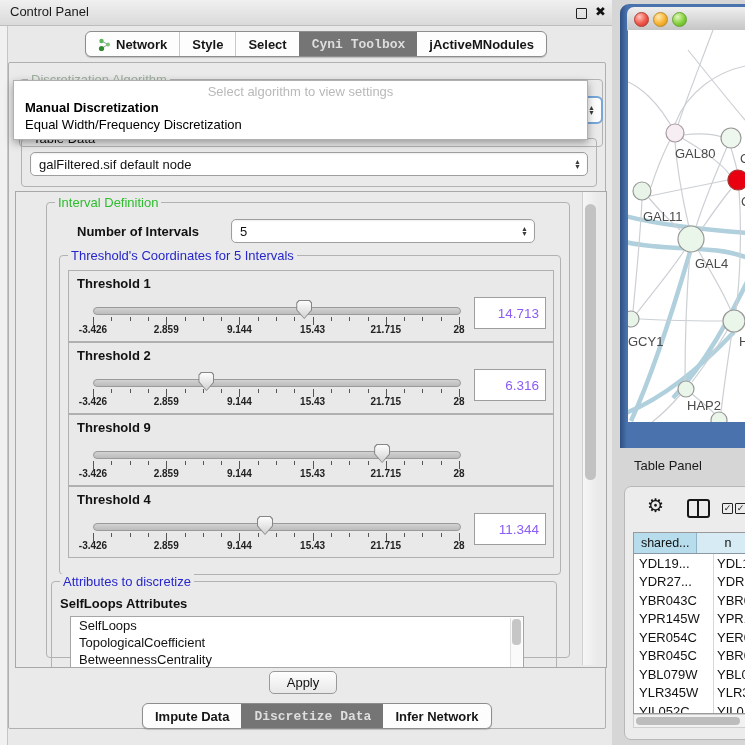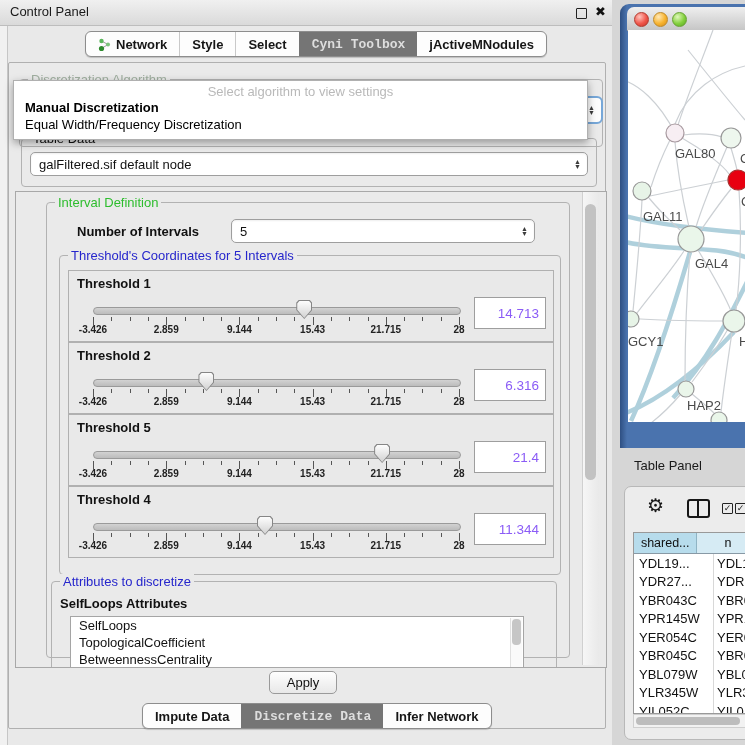--- a/index.html
+++ b/index.html
@@ -280,21 +280,21 @@
                     <span class="ticklabel" style="left: 0%;">-3.426</span>
                     <span class="ticklabel" style="left: 20%;">2.859</span>
                     <span class="ticklabel" style="left: 40%;">9.144</span>
                     <span class="ticklabel" style="left: 60%;">15.43</span>
                     <span class="ticklabel" style="left: 80%;">21.715</span>
                     <span class="ticklabel" style="left: 100%;">28</span>
                   </div>
                   <div class="vbox">6.316</div>
                 </div>
                 <div class="tbox" style="top: 158px;">
-                  <div class="tbox-label">Threshold 5</div>
+                  <div class="tbox-label">Threshold 9</div>
                   <div class="track"></div>
                   <div class="handle" style="left: 305.134px;">
                     <div class="handle-in"></div>
                   </div>
                   <div class="ticks">
                     <div class="tick" style="left: 0px; height: 8px;"></div>
                     <div class="tick" style="left: 18.3px; height: 4px;"></div>
                     <div class="tick" style="left: 36.6px; height: 4px;"></div>
                     <div class="tick" style="left: 54.9px; height: 4px;"></div>
                     <div class="tick" style="left: 73.2px; height: 8px;"></div>
@@ -316,21 +316,20 @@
                     <div class="tick" style="left: 366px; height: 8px;"></div>
                   </div>
                   <div class="ticklabels">
                     <span class="ticklabel" style="left: 0%;">-3.426</span>
                     <span class="ticklabel" style="left: 20%;">2.859</span>
                     <span class="ticklabel" style="left: 40%;">9.144</span>
                     <span class="ticklabel" style="left: 60%;">15.43</span>
                     <span class="ticklabel" style="left: 80%;">21.715</span>
                     <span class="ticklabel" style="left: 100%;">28</span>
                   </div>
-                  <div class="vbox">21.4</div>
                 </div>
                 <div class="tbox" style="top: 230px;">
                   <div class="tbox-label">Threshold 4</div>
                   <div class="track"></div>
                   <div class="handle" style="left: 188.017px;">
                     <div class="handle-in"></div>
                   </div>
                   <div class="ticks">
                     <div class="tick" style="left: 0px; height: 8px;"></div>
                     <div class="tick" style="left: 18.3px; height: 4px;"></div>

